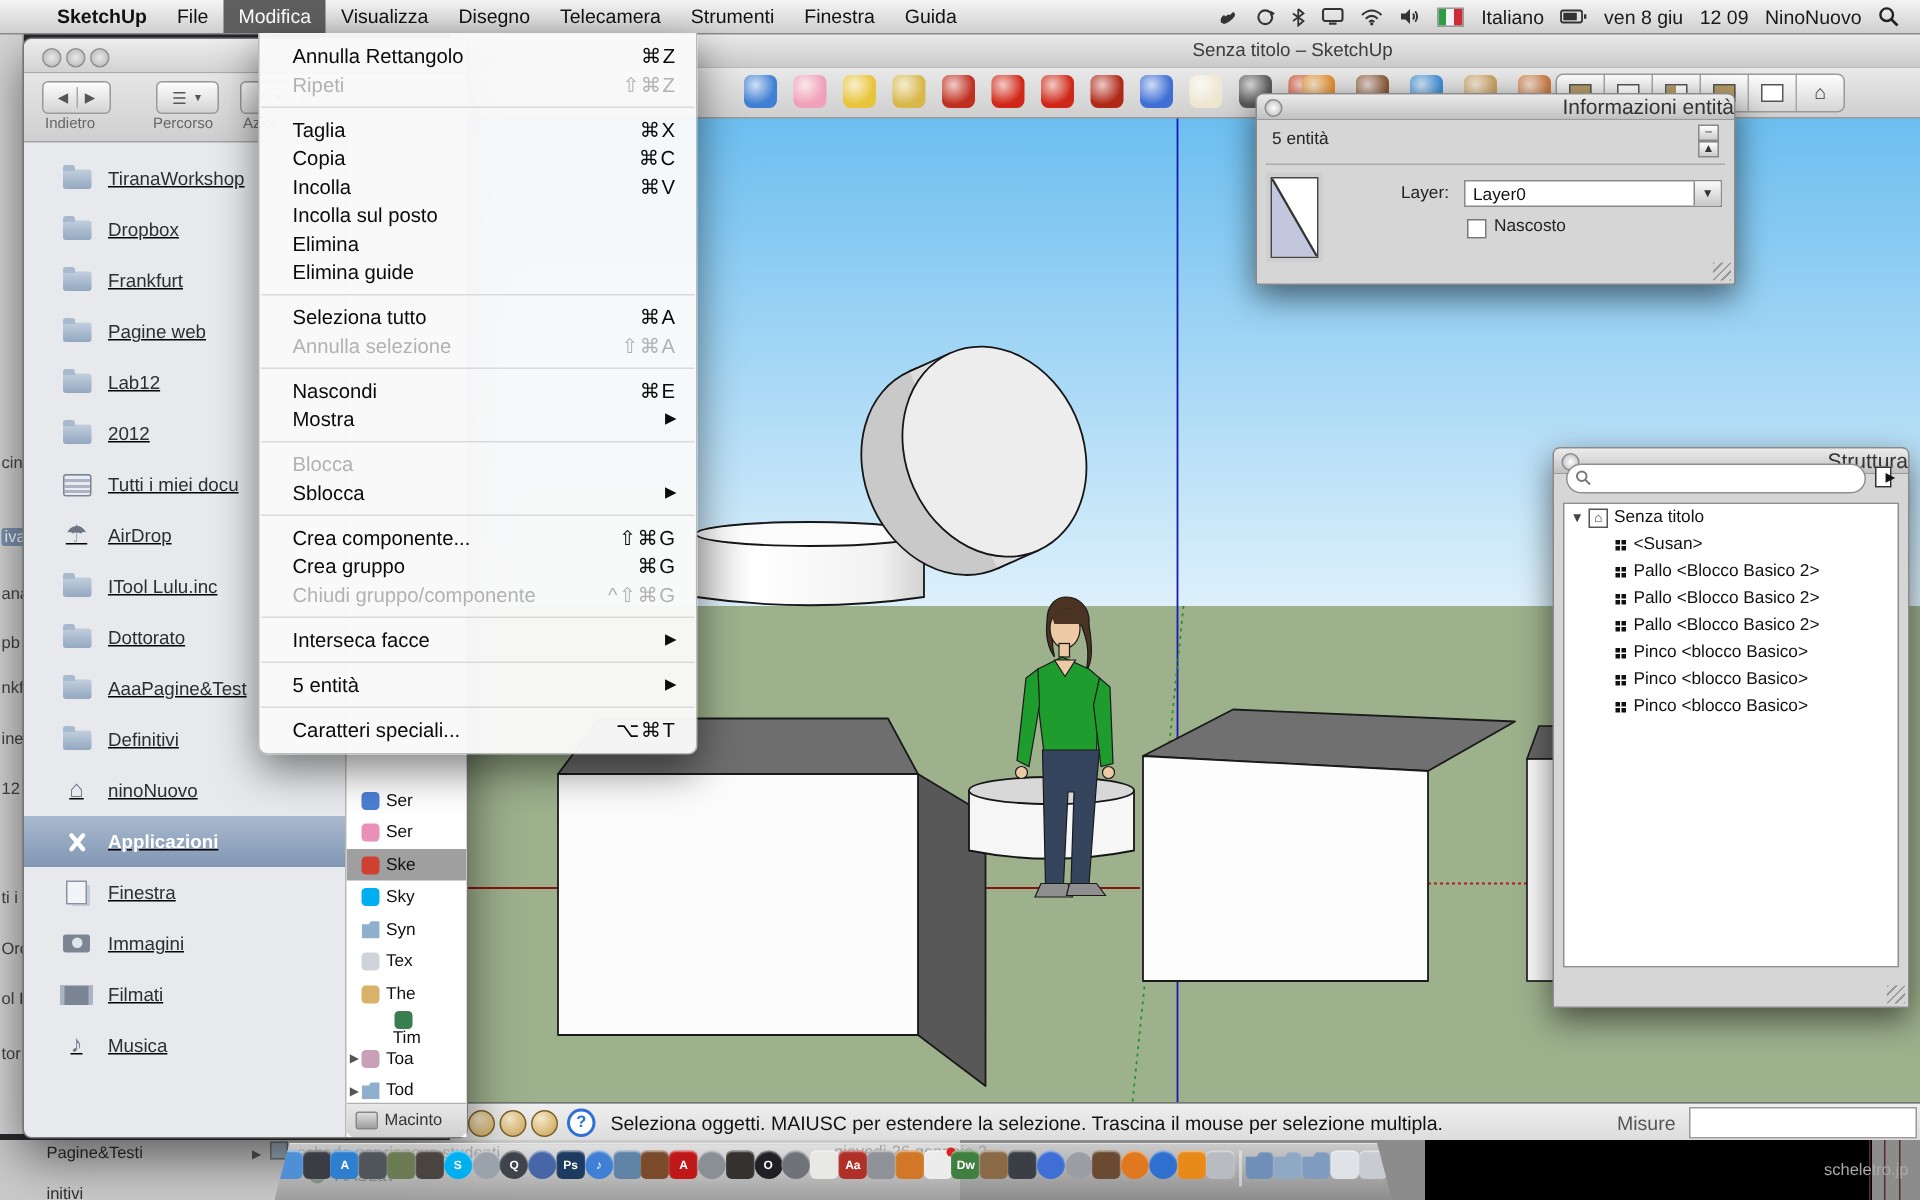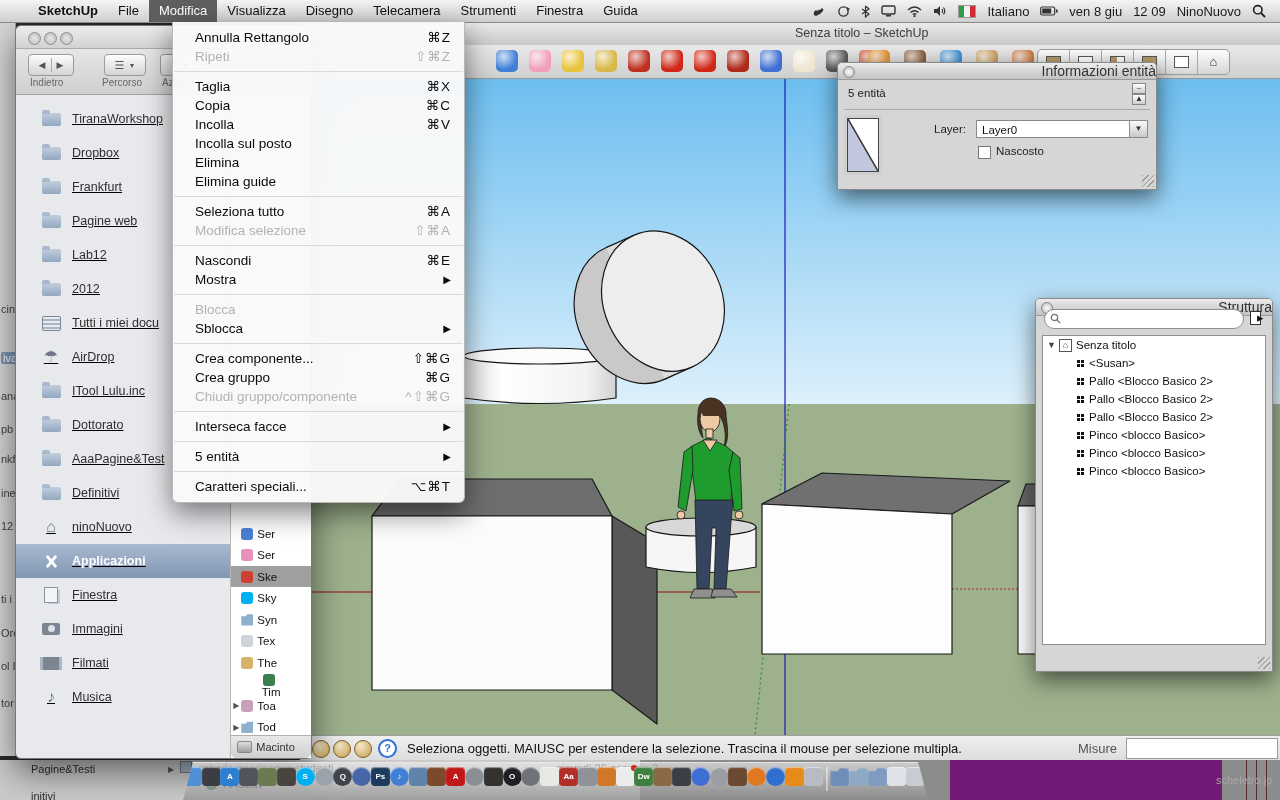--- a/index.html
+++ b/index.html
@@ -133,21 +133,21 @@
   .disk-ic{width:13px;height:10px;background:linear-gradient(#dedede,#9f9f9f);border:1px solid #888;border-radius:2px;margin:0 4px 0 6px;}
 
   
   #left-strip{position:absolute;left:0;top:22px;width:15px;height:734px;background:#d8d8d8;border-right:1px solid #9a9a9a;z-index:2;}
   .ls-frag{position:absolute;left:1px;font-size:11px;color:#444;white-space:nowrap;}
   .ls-frag.sel{background:#7f96b6;color:#fff;border-radius:2px;padding:0 2px;}
 
   
   #bottom-strip{position:absolute;left:0;top:760px;width:1280px;height:40px;z-index:10;background:#8c8c8c;}
   #bs-left{position:absolute;left:0;top:0;width:640px;height:40px;background:#cacaca;}
-  #bs-right{position:absolute;left:950px;top:0;width:272px;height:40px;background:#701a75;}
+  #bs-right{position:absolute;left:950px;top:0;width:298px;height:40px;background:#000000;}
   .rgrid{position:absolute;top:0;height:40px;width:1px;background:#5a2a2a;}
   .bs-txt{position:absolute;font-size:11px;color:#2e2e2e;white-space:nowrap;margin-left:28px;}
   #dock{position:absolute;left:183px;top:762px;width:745px;height:38px;z-index:40;
     background:linear-gradient(rgba(235,235,235,.65),rgba(140,140,140,.7));
     border-top:1px solid rgba(255,255,255,.75);
     clip-path:polygon(10px 0,735px 0,745px 38px,0 38px);display:flex;align-items:flex-start;padding-top:4px;box-sizing:border-box;}
   .dk{width:19px;height:19px;border-radius:4px;margin-left:-0.2px;flex:none;position:relative;
       display:flex;align-items:center;justify-content:center;color:#fff;font-size:8px;font-weight:bold;
       box-shadow:inset 0 1px 1px rgba(255,255,255,.5);}
   .dk.circle{border-radius:50%;}
@@ -740,21 +740,21 @@
       </div>
       <div class="mi">
         <span class="lab">Elimina guide</span>
       </div>
       <div class="msep"></div>
       <div class="mi">
         <span class="lab">Seleziona tutto</span>
         <span class="sc">⌘A</span>
       </div>
       <div class="mi dis">
-        <span class="lab">Modifica selezione</span>
+        <span class="lab">Annulla selezione</span>
         <span class="sc">⇧⌘A</span>
       </div>
       <div class="msep"></div>
       <div class="mi">
         <span class="lab">Nascondi</span>
         <span class="sc">⌘E</span>
       </div>
       <div class="mi">
         <span class="lab">Mostra</span>
         <span class="sub">▶</span>

